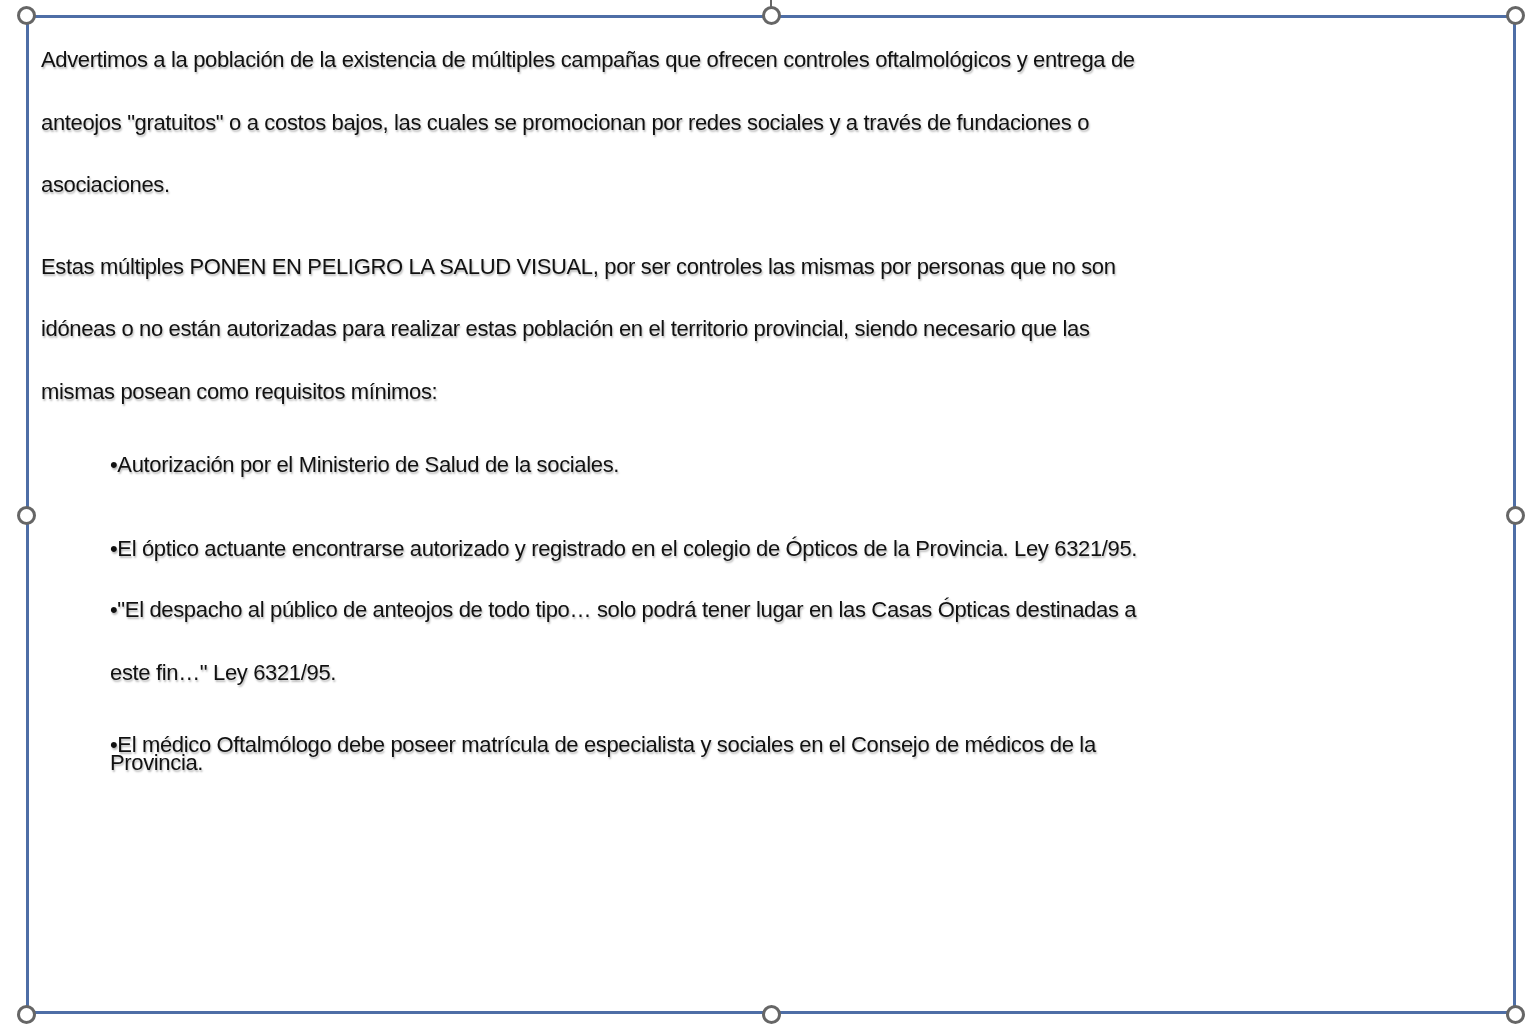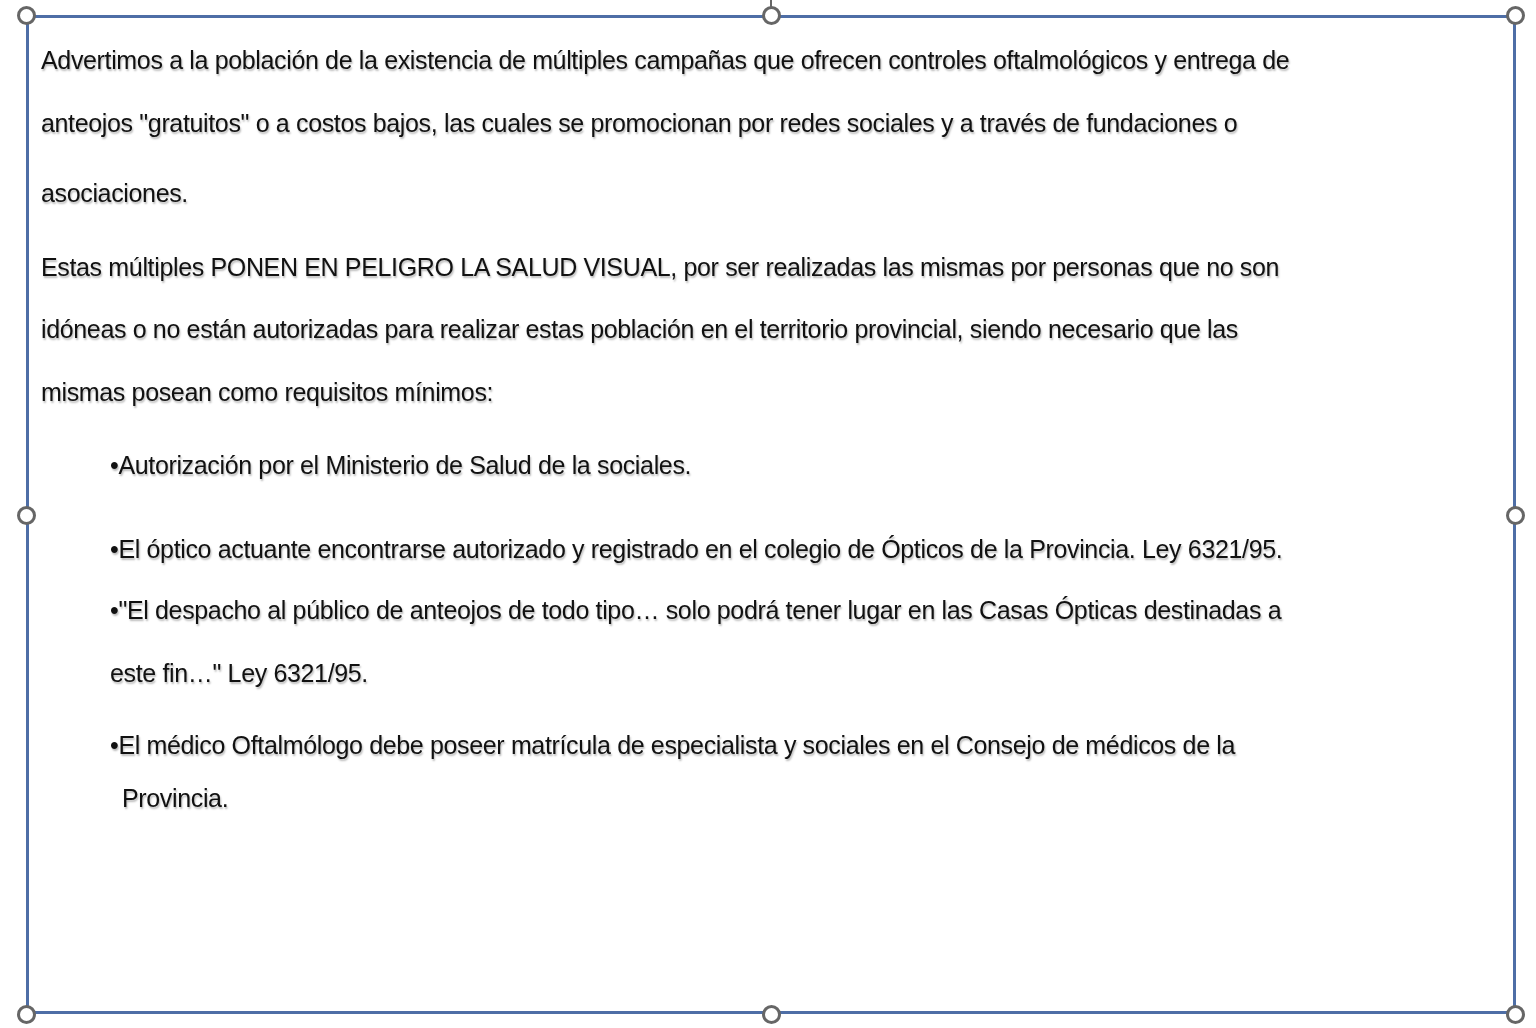--- a/index.html
+++ b/index.html
@@ -39,21 +39,21 @@
       left: 770px;
       top: 0px;
       width: 2px;
       height: 8px;
       background: #666666;
       z-index: 4;
     }
     .line {
       position: absolute;
       white-space: nowrap;
-      font-size: 25px;
+      font-size: 22px;
       line-height: 30px;
       text-shadow: 1px 2px 2px rgba(0,0,0,0.28);
       letter-spacing: -0.35px;
     }
     .line b {
       font-weight: normal;
     }
     .indent { left: 110px; }
     .body-left { left: 41px; }
   </style>
@@ -69,36 +69,36 @@
 <div class="handle" style="left:1506px; top:6px;"></div>
 <div class="handle" style="left:17px; top:506px;"></div>
 <div class="handle" style="left:1506px; top:506px;"></div>
 <div class="handle" style="left:17px; top:1005px;"></div>
 <div class="handle" style="left:762px; top:1005px;"></div>
 <div class="handle" style="left:1506px; top:1005px;"></div>
 
 <div>
   <div class="line body-left" style="top:45px;">Advertimos a la población de la existencia de múltiples campañas que ofrecen controles oftalmológicos y entrega de</div>
   <div class="line body-left" style="top:108px;">anteojos "gratuitos" o a costos bajos, las cuales se promocionan por redes sociales y a través de fundaciones o</div>
-  <div class="line body-left" style="top:170px;margin-top:8px;">asociaciones.</div>
+  <div class="line body-left" style="top:170px;">asociaciones.</div>
 </div>
 
 <div>
-  <div class="line body-left" style="top:252px;"><span>Estas múltiples </span><b>PONEN EN PELIGRO LA SALUD VISUAL</b><span>, por ser realizadas las mismas por personas que no son</span></div>
+  <div class="line body-left" style="top:252px;"><span>Estas múltiples </span><b>PONEN EN PELIGRO LA SALUD VISUAL</b><span>, por ser controles las mismas por personas que no son</span></div>
   <div class="line body-left" style="top:314px;">idóneas o no están autorizadas para realizar estas población en el territorio provincial, siendo necesario que las</div>
   <div class="line body-left" style="top:377px;">mismas posean como requisitos mínimos:</div>
 </div>
 
 <div>
   <div class="line indent" style="top:450px;">•Autorización por el Ministerio de Salud de la sociales.</div>
 
   <div class="line indent" style="top:534px;"><span>•El óptico actuante encontrarse autorizado y registrado en el colegio de Ópticos de la Provincia. </span><b>Ley 6321/95</b><span>.</span></div>
 
   <div>
     <div class="line indent" style="top:595px;">•"El despacho al público de anteojos de todo tipo… solo podrá tener lugar en las Casas Ópticas destinadas a</div>
     <div class="line indent" style="top:658px;"><span>este fin…" </span><b>Ley 6321/95</b><span>.</span></div>
   </div>
 
   <div>
     <div class="line indent" style="top:730px;">•El médico Oftalmólogo debe poseer matrícula de especialista y sociales en el Consejo de médicos de la</div>
-    <div class="line indent" style="top:783px;margin-left:12px;">Provincia.</div>
+    <div class="line indent" style="top:748px;">Provincia.</div>
   </div>
 </div>
 
 </body></html>

